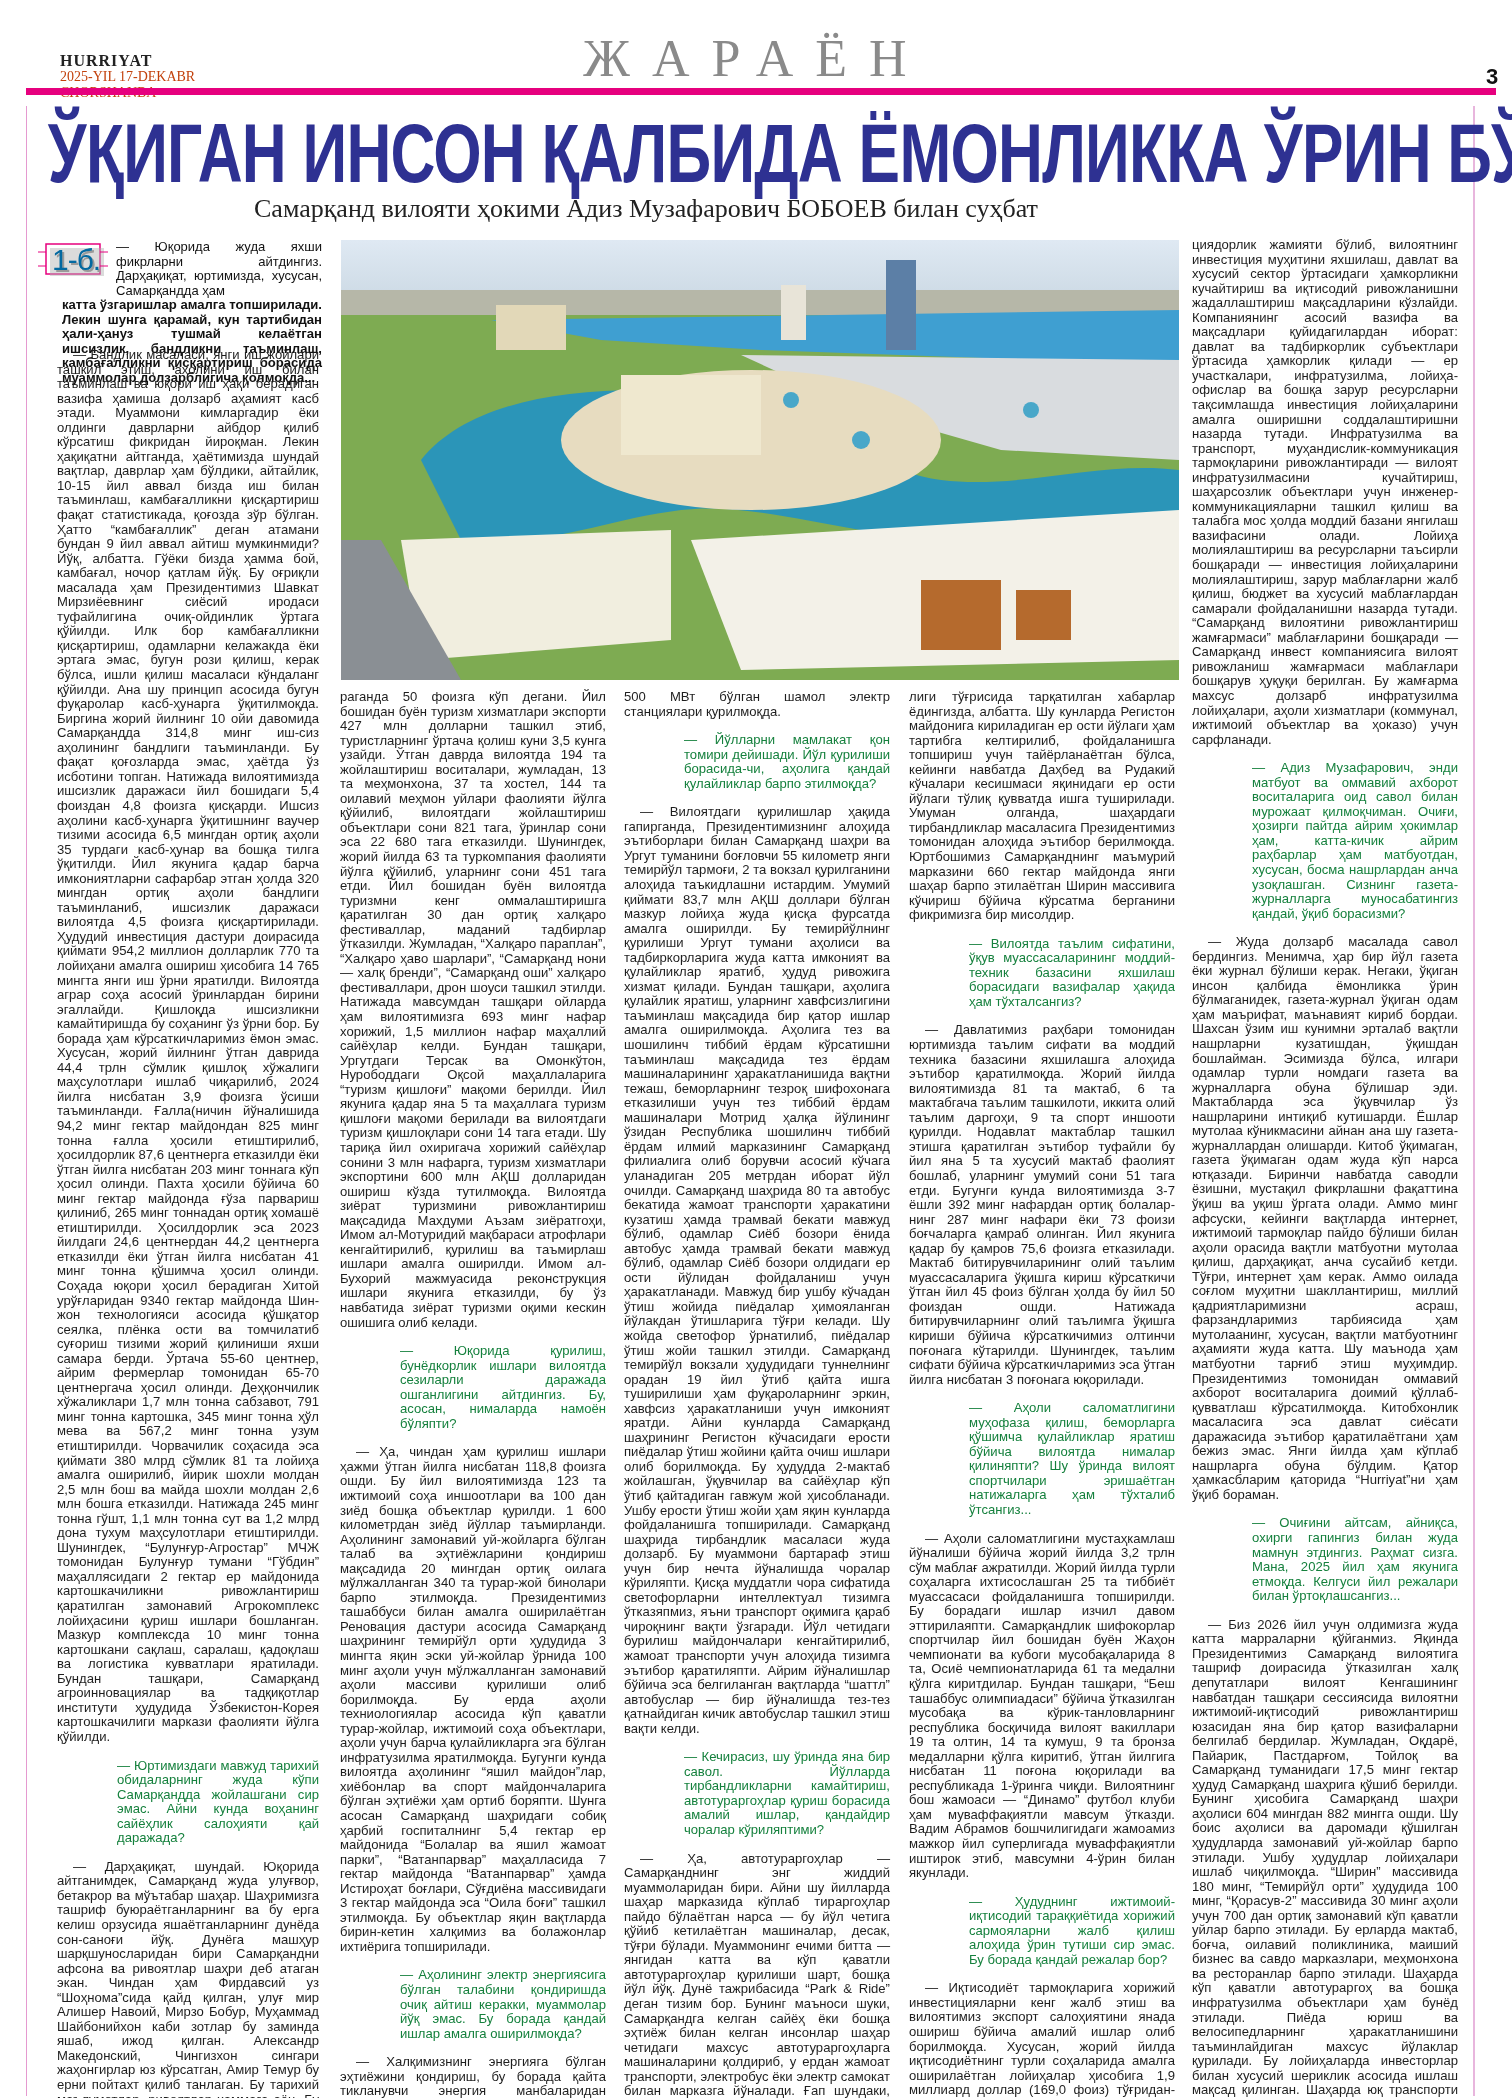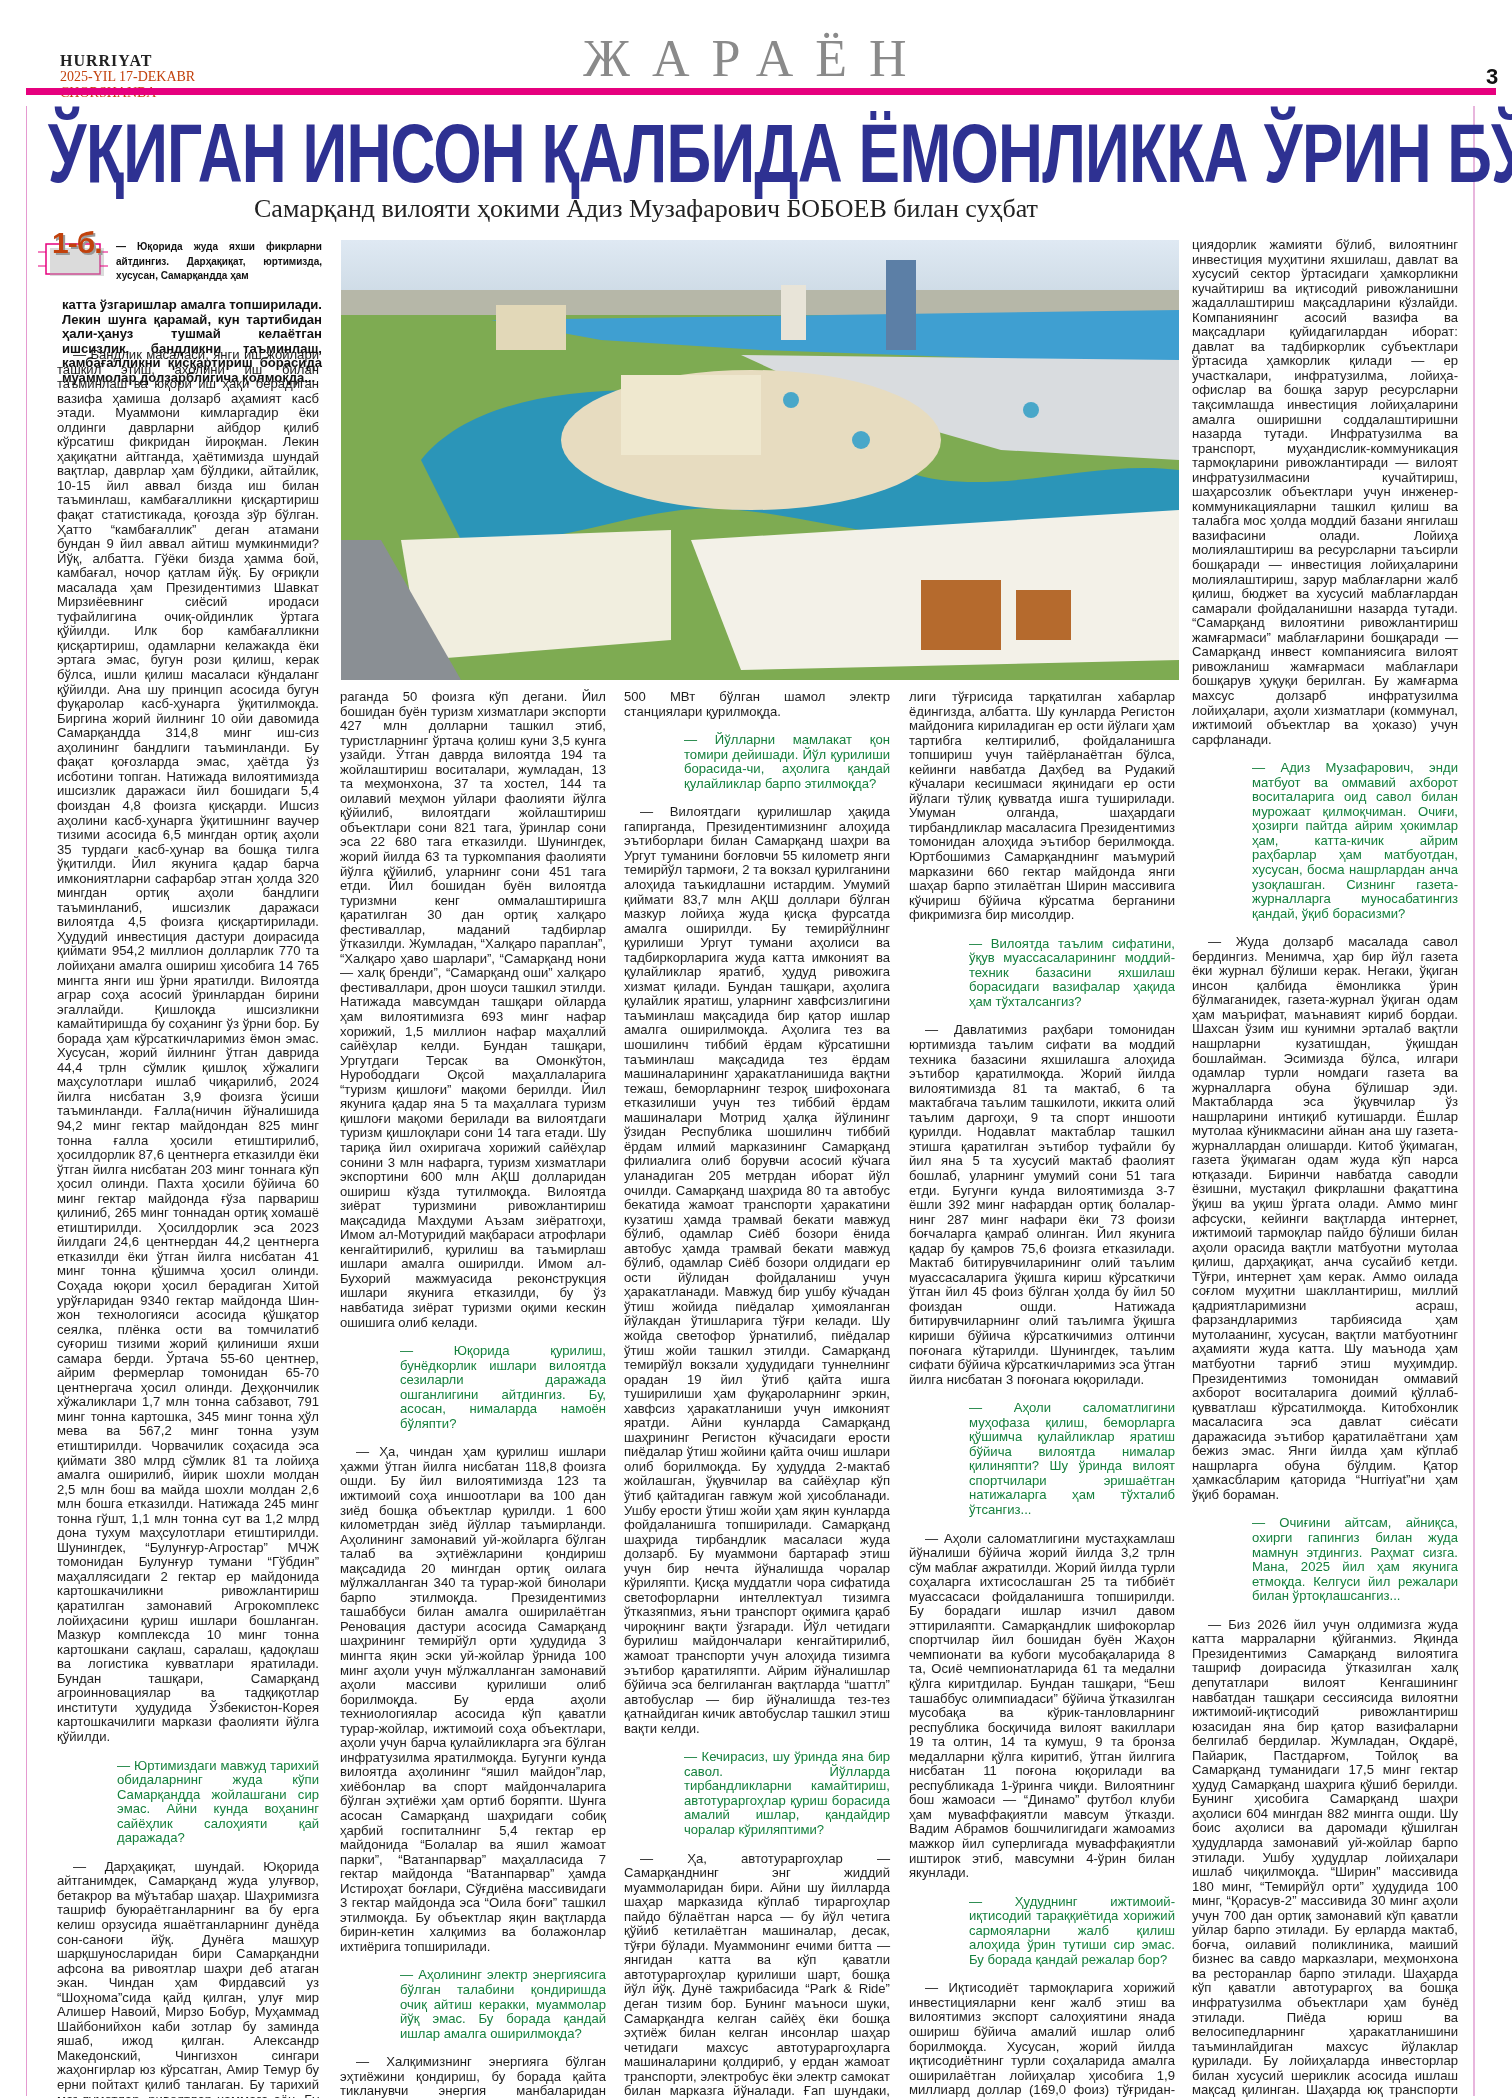--- a/index.html
+++ b/index.html
@@ -12,22 +12,22 @@
   .pink-rule { position:absolute; left:26px; top:88px; width:1470px; height:7px; background:#e6007e; }
   .frame-left { position:absolute; left:26px; top:106px; width:1px; height:1990px; background:#e59ad0; }
   .frame-right { position:absolute; left:1473px; top:106px; width:2px; height:1990px; background:#e8b6dd; }
   .headline { position:absolute; left:48px; top:108px; width:1440px; font-family:"Liberation Sans", sans-serif; font-weight:bold; font-size:84px; color:#2e3192; letter-spacing:-1px; transform:scaleX(0.74); transform-origin:left top; white-space:nowrap; line-height:90px; }
   .subtitle { position:absolute; left:0; width:1292px; top:194px; text-align:center; font-family:"Liberation Serif", serif; font-size:26px; color:#222; }
   .photo { position:absolute; left:341px; top:240px; width:838px; height:440px; overflow:hidden; }
   .col { position:absolute; font-size:13.1px; line-height:14.55px; text-align:justify; color:#1e1e1e; hyphens:auto; }
   .col p { margin:0; text-indent:16px; }
   .col .q { font-weight:normal; margin:14px 0 14px 60px; text-indent:0; color:#15803d; }
   .badge { position:absolute; left:40px; top:240px; width:70px; height:34px; }
-  .badge-text { position:absolute; left:52px; top:226px; font-size:30px; font-weight:bold; color:#c2410c; letter-spacing:-1px; text-shadow:2px 2px 0 #9a9a9a; }
-  .intro-q { position:absolute; left:116px; top:240px; width:206px; font-size:10px; line-height:14.55px; font-weight:bold; text-align:justify; color:#111; }
+  .badge-text { position:absolute; left:52px; top:243px; font-size:30px; font-weight:normal; color:#0369a1; letter-spacing:-1px; text-shadow:2px 2px 0 #9a9a9a; }
+  .intro-q { position:absolute; left:116px; top:240px; width:206px; font-size:13px; line-height:14.55px; font-weight:normal; text-align:justify; color:#111; }
   .intro-q2 { position:absolute; left:62px; top:298px; width:260px; font-size:13.1px; line-height:14.55px; font-weight:bold; text-align:justify; color:#111; }
 </style>
 </head>
 <body>
 
 <div class="masthead-left">
   <div class="paper">HURRIYAT</div>
   <div class="date">2025-YIL  17-DEKABR</div>
   <div class="weekday">CHORSHANBA</div>
 </div>

